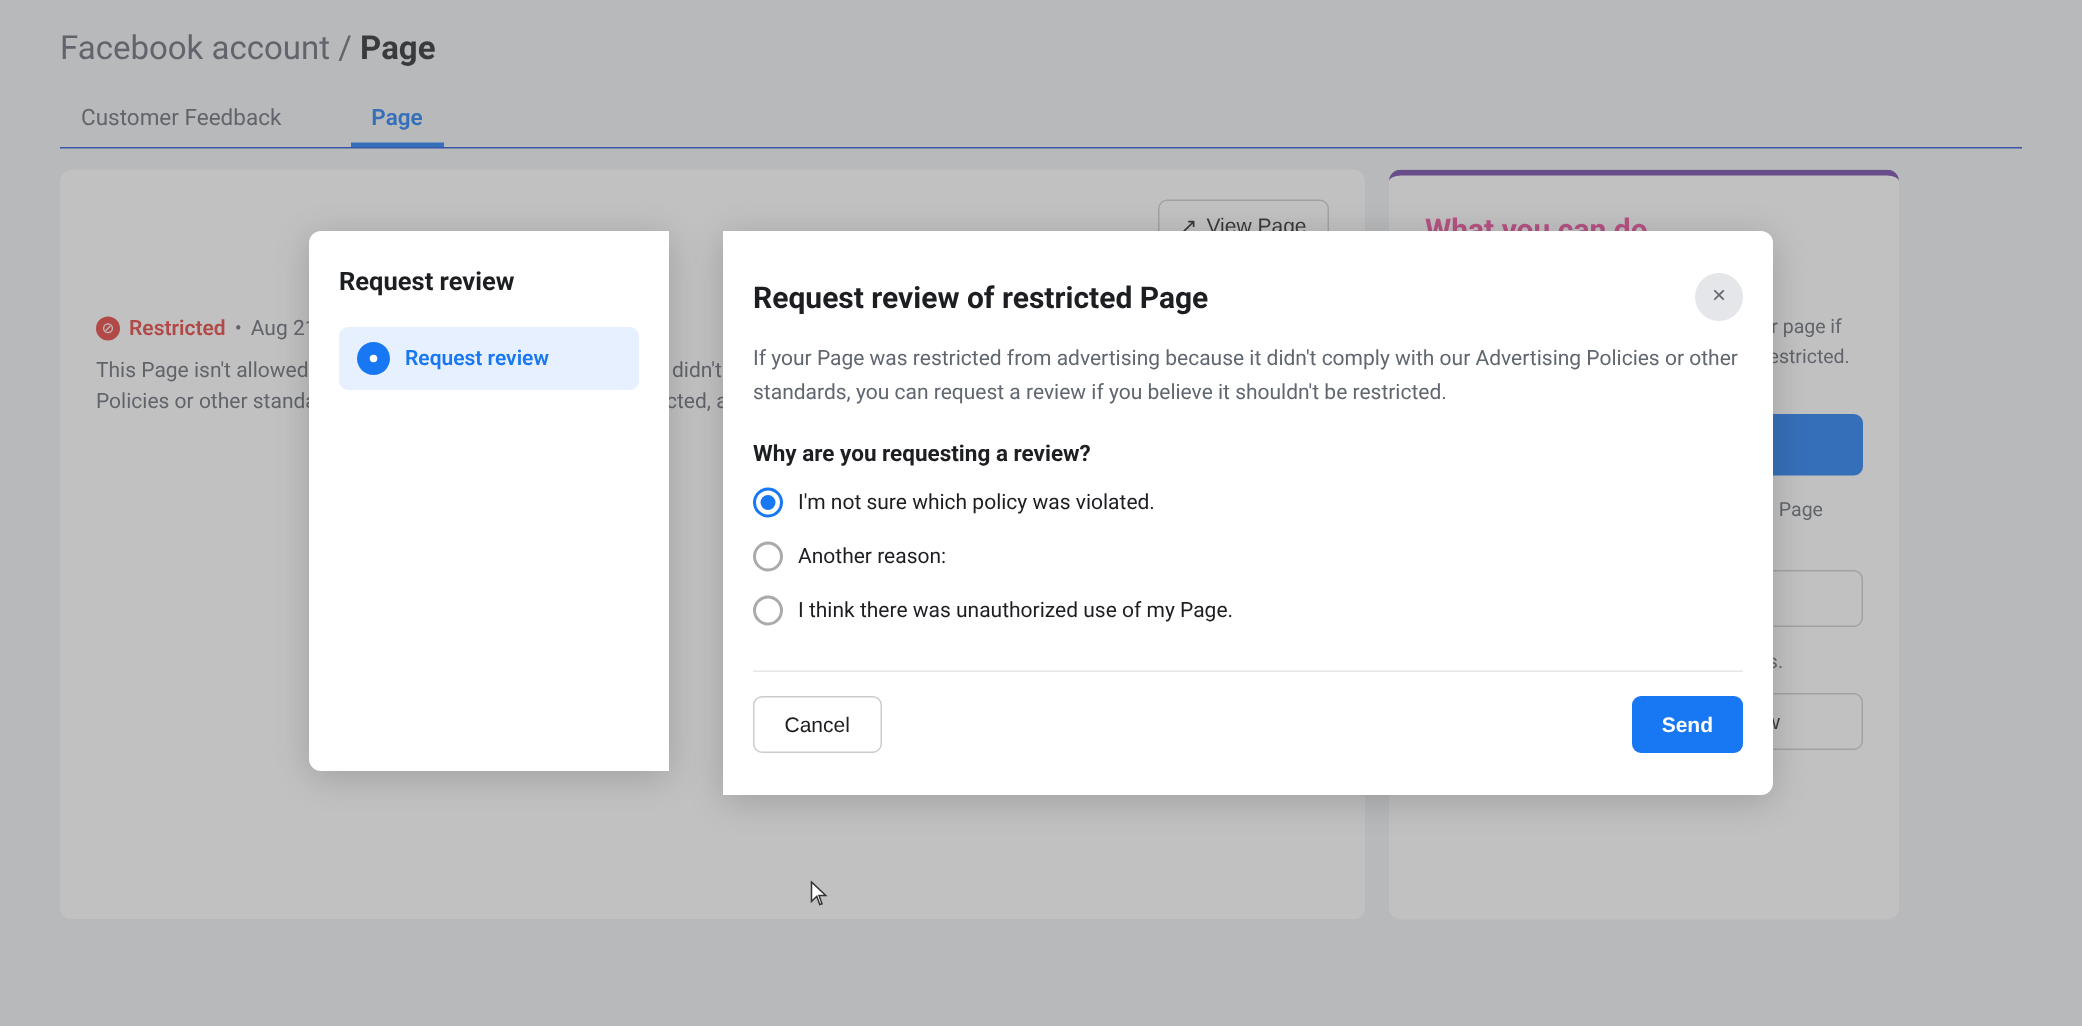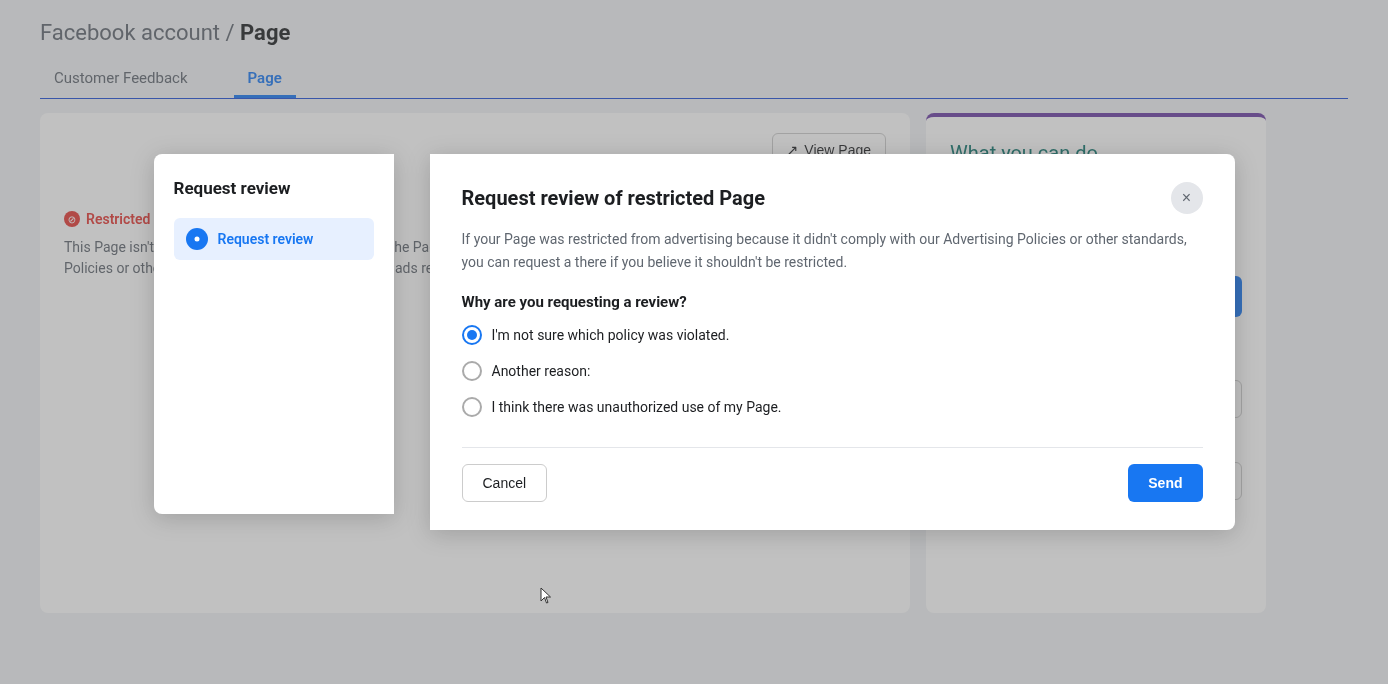--- a/index.html
+++ b/index.html
@@ -127,22 +127,22 @@
       background: #fff;
       border-radius: 8px;
       padding: 24px;
       width: 340px;
       border-top: 4px solid #6c3fa4;
       min-height: 500px;
     }
 
     .what-you-can-do-title {
       font-size: 20px;
-      font-weight: 400;
-      color: #0f766e;
+      font-weight: 700;
+      color: #ec4899;
       margin-bottom: 20px;
     }
 
     .review-section {
       display: flex;
       gap: 12px;
       margin-bottom: 14px;
     }
     .eye-icon {
       width: 36px; height: 36px;
@@ -289,24 +289,24 @@
     }
     .step-label.inactive {
       color: #1c1e21;
       font-weight: 400;
     }
 
     
     .dialog {
       background: #fff;
       border-radius: 0 8px 8px 0;
-      width: 805px;
+      width: 700px;
       min-height: 360px;
       box-shadow: 0 4px 24px rgba(0,0,0,0.18);
-      padding: 28px 32px;
+      padding: 28px 20px;
       position: relative;
       margin-left: 36px;
     }
 
     .dialog-header {
       display: flex;
       justify-content: space-between;
       align-items: center;
       margin-bottom: 14px;
     }
@@ -485,21 +485,21 @@
       </div>
 
     </div>
 
     <div class="dialog">
       <div class="dialog-header">
         <h2 class="dialog-title">Request review of restricted Page</h2>
         <button class="close-btn">×</button>
       </div>
 
-      <p class="dialog-desc">If your Page was restricted from advertising because it didn't comply with our Advertising Policies or other standards, you can request a there if you believe it shouldn't be restricted.</p>
+      <p class="dialog-desc">If your Page was restricted from advertising because it didn't comply with our Advertising Policies or other standards, you can request a review if you believe it shouldn't be restricted.</p>
 
       <div class="dialog-question">Why are you requesting a review?</div>
 
       <div class="radio-option">
         <div class="radio-circle selected">
           <div class="radio-inner"></div>
         </div>
         <span class="radio-label">I'm not sure which policy was violated.</span>
       </div>
 

